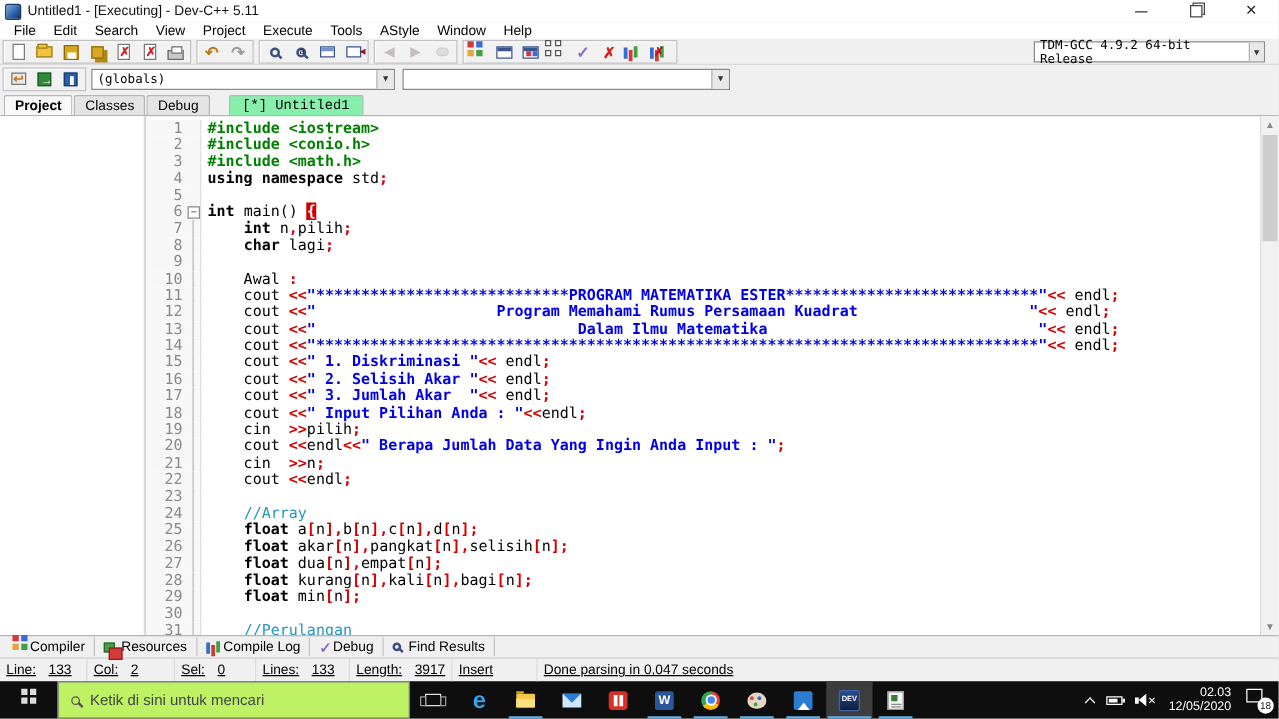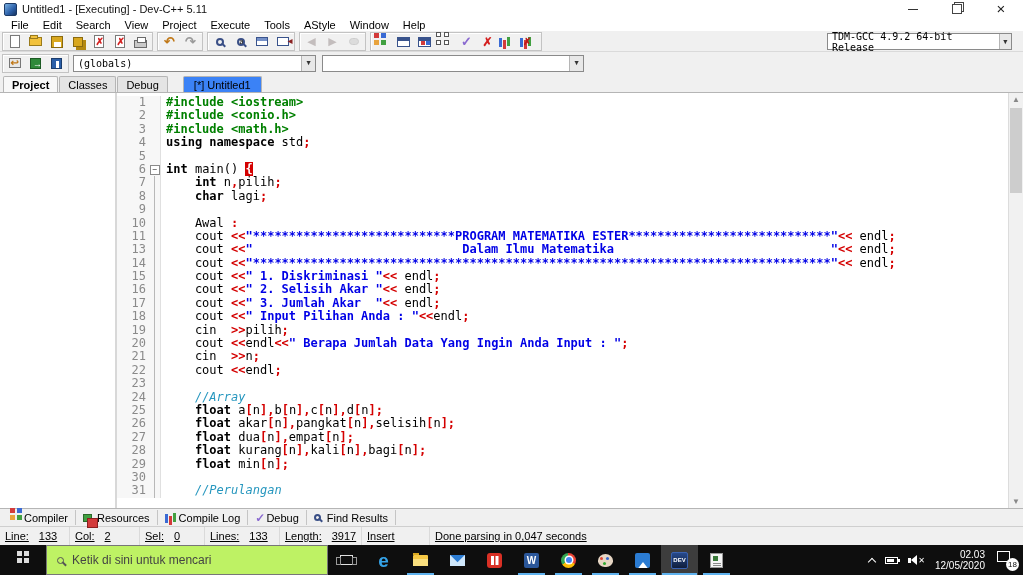--- a/index.html
+++ b/index.html
@@ -67,37 +67,37 @@
   .i-gotobm { width:11px; height:11px; background:#2b5fa8; border:1px solid #1b3c6c; }
   .i-gotobm::after { content:""; position:absolute; left:4px; top:2px; width:3px; height:7px; background:#fff; }
   .combo { height:17px; background:#fff; border:1px solid #8a8a8a; display:flex; align-items:center; justify-content:space-between;
     font:10px "DejaVu Sans Mono", monospace; padding-left:4px; margin-right:6px;gap:20px; }
   .combo .arr { width:14px; height:15px; background:#e8e8e8; border-left:1px solid #b5b5b5; display:flex; align-items:center; justify-content:center; font-size:7px; color:#333; }
   .tabrow { height:18px; background:#f0f0f0; display:flex; align-items:flex-end; padding-left:3px; }
   .ptab { height:16px; padding:0 8px; display:flex; align-items:center; border:1px solid #b5b5b5; border-bottom:none;
     border-radius:2px 2px 0 0; background:#e4e4e4; margin-right:1px; font-size:11px; }
   .ptab.active { background:#f8f8f8; font-weight:bold; }
   .edtab { height:16px; margin-left:14px; padding:0 10px; display:flex; align-items:center; border:1px solid #b5b5b5; border-bottom:none;
-    border-radius:2px 2px 0 0; background:#3b82f6; font-size:11px; }
+    border-radius:2px 2px 0 0; background:#86efac; font-size:11px;font-family:Liberation Mono, monospace; }
   .main { height:416px; display:flex; border-top:1px solid #b5b5b5; background:#fff; }
   .leftpanel { width:117px; background:#fff; border-right:2px solid #d8d8d8; }
   .editor { flex:1; overflow:hidden; padding-top:3px; font:12px/13.4px "DejaVu Sans Mono", monospace; }
   .row { display:flex; height:13.4px; white-space:pre; }
   .ln { width:32px; text-align:right; color:#8a8a8a; background:#f7f7f7; padding-right:3px; }
   .fold { width:12px; background:#f7f7f7; border-right:1px solid #e0e0e0; position:relative; }
   .fold.box::before { content:"\2212"; position:absolute; left:1px; top:2px; width:8px; height:8px; border:1px solid #8a8a8a;
     background:#fff; font-size:8px; line-height:7px; text-align:center; color:#444; }
   .fold.line::before { content:""; position:absolute; left:5px; top:0; bottom:0; width:1px; background:#b8b8b8; }
   .codetext { padding-left:5px; }
   .c-pp { color:#008000; font-weight:bold; }
   .c-kw { color:#000; font-weight:bold; }
   .c-id { color:#000; }
   .c-op { color:#d40000; font-weight:bold; }
   .c-str { color:#0000e6; font-weight:bold; }
-  .c-cm { color:#2596be; font-style:italic; }
+  .c-cm { color:#2596be; }
   .c-hl { color:#fff; background:#d40000; font-weight:bold; }
   .vscroll { width:15px; background:#f1f1f1; border-left:1px solid #dcdcdc; position:relative; }
   .vs-up, .vs-down { position:absolute; left:0; right:0; height:13px; color:#888; font-size:8px; text-align:center; line-height:13px; }
   .vs-up { top:0; } .vs-down { bottom:0; }
   .vs-thumb { position:absolute; left:1px; right:1px; top:15px; height:85px; background:#cdcdcd; }
   .bottomtabs { height:18px; background:#f0f0f0; border-top:1px solid #b5b5b5; display:flex; align-items:center; padding-left:3px; }
   .btab { display:flex; align-items:center; gap:1px; height:15px; padding:0 7px; border-right:1px solid #c5c5c5; font-size:11px; }
   .ti { position:relative; display:inline-block; }
   .ti-compiler { width:5px; height:5px; background:#d33b3b; box-shadow:7px 0 0 #3a6ad4, 0 7px 0 #e8a33d, 7px 7px 0 #41a041; margin:-7px 8px 7px 0; }
   .ti-resources { width:9px; height:8px; background:#41a041; border:1px solid #2a6a2a; margin-right:4px; }
@@ -312,20 +312,21 @@
       <div class="row"><span class="ln">2</span><span class="fold"></span><span class="codetext"><span class="c-pp">#include &lt;conio.h&gt;</span></span></div>
       <div class="row"><span class="ln">3</span><span class="fold"></span><span class="codetext"><span class="c-pp">#include &lt;math.h&gt;</span></span></div>
       <div class="row"><span class="ln">4</span><span class="fold"></span><span class="codetext"><span class="c-kw">using</span><span class="c-id"> </span><span class="c-kw">namespace</span><span class="c-id"> std</span><span class="c-op">;</span></span></div>
       <div class="row"><span class="ln">5</span><span class="fold"></span><span class="codetext"></span></div>
       <div class="row"><span class="ln">6</span><span class="fold box"></span><span class="codetext"><span class="c-kw">int</span><span class="c-id"> main() </span><span class="c-hl">{</span></span></div>
       <div class="row"><span class="ln">7</span><span class="fold line"></span><span class="codetext"><span class="c-id">    </span><span class="c-kw">int</span><span class="c-id"> n</span><span class="c-op">,</span><span class="c-id">pilih</span><span class="c-op">;</span></span></div>
       <div class="row"><span class="ln">8</span><span class="fold line"></span><span class="codetext"><span class="c-id">    </span><span class="c-kw">char</span><span class="c-id"> lagi</span><span class="c-op">;</span></span></div>
       <div class="row"><span class="ln">9</span><span class="fold line"></span><span class="codetext"></span></div>
       <div class="row"><span class="ln">10</span><span class="fold line"></span><span class="codetext"><span class="c-id">    Awal </span><span class="c-op">:</span></span></div>
       <div class="row"><span class="ln">11</span><span class="fold line"></span><span class="codetext"><span class="c-id">    cout </span><span class="c-op">&lt;&lt;</span><span class="c-str">"****************************PROGRAM MATEMATIKA ESTER****************************"</span><span class="c-op">&lt;&lt;</span><span class="c-id"> endl</span><span class="c-op">;</span></span></div>
+      <div class="row"><span class="ln">12</span><span class="fold line"></span><span class="codetext"><span class="c-id">    cout </span><span class="c-op">&lt;&lt;</span><span class="c-str">"                    Program Memahami Rumus Persamaan Kuadrat                   "</span><span class="c-op">&lt;&lt;</span><span class="c-id"> endl</span><span class="c-op">;</span></span></div>
       <div class="row"><span class="ln">13</span><span class="fold line"></span><span class="codetext"><span class="c-id">    cout </span><span class="c-op">&lt;&lt;</span><span class="c-str">"                             Dalam Ilmu Matematika                              "</span><span class="c-op">&lt;&lt;</span><span class="c-id"> endl</span><span class="c-op">;</span></span></div>
       <div class="row"><span class="ln">14</span><span class="fold line"></span><span class="codetext"><span class="c-id">    cout </span><span class="c-op">&lt;&lt;</span><span class="c-str">"********************************************************************************"</span><span class="c-op">&lt;&lt;</span><span class="c-id"> endl</span><span class="c-op">;</span></span></div>
       <div class="row"><span class="ln">15</span><span class="fold line"></span><span class="codetext"><span class="c-id">    cout </span><span class="c-op">&lt;&lt;</span><span class="c-str">" 1. Diskriminasi "</span><span class="c-op">&lt;&lt;</span><span class="c-id"> endl</span><span class="c-op">;</span></span></div>
       <div class="row"><span class="ln">16</span><span class="fold line"></span><span class="codetext"><span class="c-id">    cout </span><span class="c-op">&lt;&lt;</span><span class="c-str">" 2. Selisih Akar "</span><span class="c-op">&lt;&lt;</span><span class="c-id"> endl</span><span class="c-op">;</span></span></div>
       <div class="row"><span class="ln">17</span><span class="fold line"></span><span class="codetext"><span class="c-id">    cout </span><span class="c-op">&lt;&lt;</span><span class="c-str">" 3. Jumlah Akar  "</span><span class="c-op">&lt;&lt;</span><span class="c-id"> endl</span><span class="c-op">;</span></span></div>
       <div class="row"><span class="ln">18</span><span class="fold line"></span><span class="codetext"><span class="c-id">    cout </span><span class="c-op">&lt;&lt;</span><span class="c-str">" Input Pilihan Anda : "</span><span class="c-op">&lt;&lt;</span><span class="c-id">endl</span><span class="c-op">;</span></span></div>
       <div class="row"><span class="ln">19</span><span class="fold line"></span><span class="codetext"><span class="c-id">    cin  </span><span class="c-op">&gt;&gt;</span><span class="c-id">pilih</span><span class="c-op">;</span></span></div>
       <div class="row"><span class="ln">20</span><span class="fold line"></span><span class="codetext"><span class="c-id">    cout </span><span class="c-op">&lt;&lt;</span><span class="c-id">endl</span><span class="c-op">&lt;&lt;</span><span class="c-str">" Berapa Jumlah Data Yang Ingin Anda Input : "</span><span class="c-op">;</span></span></div>
       <div class="row"><span class="ln">21</span><span class="fold line"></span><span class="codetext"><span class="c-id">    cin  </span><span class="c-op">&gt;&gt;</span><span class="c-id">n</span><span class="c-op">;</span></span></div>
       <div class="row"><span class="ln">22</span><span class="fold line"></span><span class="codetext"><span class="c-id">    cout </span><span class="c-op">&lt;&lt;</span><span class="c-id">endl</span><span class="c-op">;</span></span></div>

